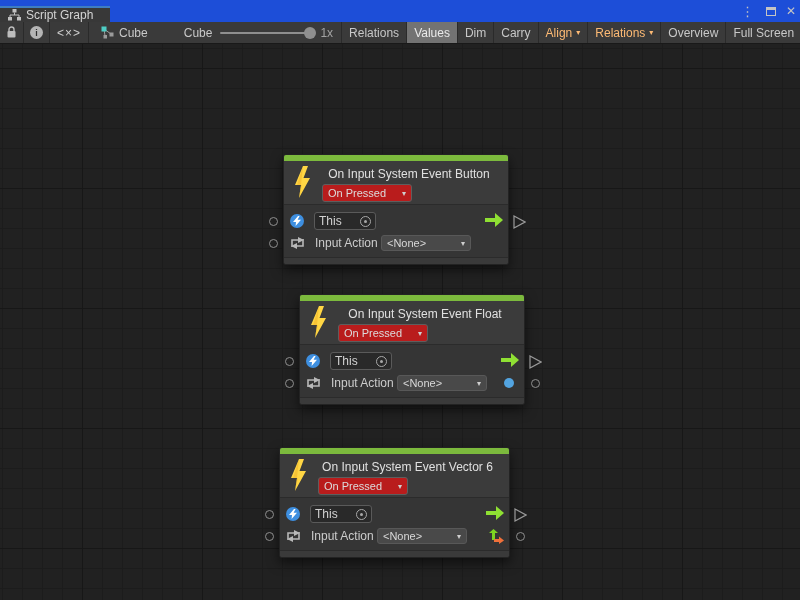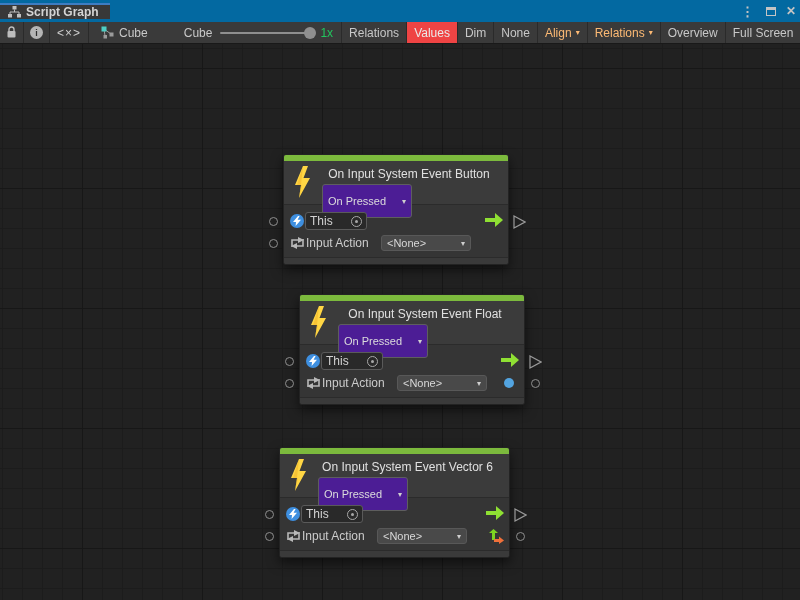--- a/index.html
+++ b/index.html
@@ -1,41 +1,41 @@
 <!DOCTYPE html>
 <html><head>
 <meta charset="utf-8">
 <style>
   * { margin:0; padding:0; box-sizing:border-box; }
   html,body { width:800px; height:600px; overflow:hidden; background:#191919; }
   body { font-family:"Liberation Sans", sans-serif; font-size:12px; color:#c9c9c9; }
   .window { position:relative; width:800px; height:600px; display:flex; flex-direction:column; }
 
   
-  .tabbar { height:22px; background:#0369a1; display:flex; align-items:center; position:relative; flex:0 0 auto;font-weight:bold; }
+  .tabbar { height:22px; background:#1d4ed8; display:flex; align-items:flex-end; position:relative; flex:0 0 auto; }
   .tab { width:110px; background:#383838; border-top:2px solid #3e7dc2; display:flex; align-items:center; gap:5px; padding:0 8px; color:#d4d4d4; }
   .tab .tab-label { white-space:nowrap; font-size:12px; }
   .win-controls { position:absolute; right:4px; top:0; height:22px; display:flex; align-items:center; gap:10px; color:#c4c4c4; }
   .kebab { font-size:13px; line-height:1; padding:0 2px; cursor:pointer; }
   .maxbox { width:10px; height:9px; border:1px solid #c4c4c4; border-top:3px solid #c4c4c4; cursor:pointer; }
   .closex { font-size:12px; line-height:1; cursor:pointer; }
 
   
   .toolbar { height:22px; background:#3a3a3a; border-bottom:1px solid #191919; display:flex; align-items:stretch; flex:0 0 auto; white-space:nowrap; }
   .tbtn { display:flex; align-items:center; padding:0 7px; color:#c8c8c8; cursor:pointer; }
   .tbtn.icon-btn { padding:0 6px; }
-  .tbtn.active { background:#ef4444; color:#eaeaea; }
+  .tbtn.active { background:#737373; color:#eaeaea; }
   .tbtn.disabled { color:#fdba74; cursor:default; }
   .tsep { width:1px; background:#2a2a2a; flex:0 0 auto; }
   .code-btn { width:84px; justify-content:center; letter-spacing:1px; color:#cfcfcf; }
   .graph-sel { display:flex; align-items:center; gap:5px; padding:0 10px 0 12px; }
   .zoom-wrap { display:flex; align-items:center; gap:8px; padding:0 8px 0 26px; }
   .slider { position:relative; width:92px; height:2px; background:#8f8f8f; border-radius:1px; cursor:pointer; }
   .slider-handle { position:absolute; right:-4px; top:-5px; width:12px; height:12px; border-radius:50%; background:#8f8f8f; }
-  .zoom-val { color:#22c55e; }
+  .zoom-val { color:#a3a3a3; }
   .right-group { margin-left:auto; display:flex; align-items:stretch; }
   .dd-arrow-sm { font-size:8px; margin-left:4px; color:inherit; }
 
   
   .canvas { position:relative; flex:1 1 auto; background-color:#212121;
     background-image:
       linear-gradient(#171717 1px, transparent 1px),
       linear-gradient(90deg, #171717 1px, transparent 1px),
       linear-gradient(#1c1c1c 1px, transparent 1px),
       linear-gradient(90deg, #1c1c1c 1px, transparent 1px);
@@ -43,26 +43,26 @@
     background-position:82px 24px,82px 24px,2px 4px,2px 4px;
   }
 
   
   .node { position:absolute; background:#3b3b3b; border:1px solid #232323; border-radius:3px;
           box-shadow:0 5px 12px rgba(0,0,0,.55); }
   .node-accent { height:6px; background:#7cba3d; border-radius:2px 2px 0 0; }
   .node-header { position:relative; height:43px; }
   .bolt-icon { position:absolute; left:9px; top:3px; }
   .node-title { padding:6px 6px 0 32px; text-align:center; color:#e0e0e0; font-size:12px; white-space:nowrap; }
-  .event-dd { margin:3px 0 4px 38px; width:90px; height:17px; background:#4c1d95; border:1px solid #5e5e5e;
+  .event-dd { margin:3px 0 4px 38px; width:90px; height:17px; background:#b91c1c; border:1px solid #5e5e5e;
               border-radius:3px; display:flex; align-items:center; justify-content:space-between;
-              padding:16px 5px; color:#dcdcdc; font-size:11px; cursor:pointer; }
+              padding:8px 5px; color:#dcdcdc; font-size:11px; cursor:pointer; }
   .event-dd .dd-car { font-size:8px; color:#cfcfcf; }
   .node-body { border-top:1px solid #2b2b2b; background:#353535; padding:5px 0 3px; }
-  .node-row { position:relative; height:22px; display:flex; align-items:center; padding:0 6px; gap:1px; }
+  .node-row { position:relative; height:22px; display:flex; align-items:center; padding:0 6px; gap:10px; }
   .node-footer { border-top:1px solid #2b2b2b; height:7px; background:#3a3a3a; border-radius:0 0 2px 2px; }
 
   .this-icon { width:14px; height:14px; border-radius:50%; background:#3e8fe0; display:flex; align-items:center; justify-content:center; flex:0 0 auto; }
   .this-field { width:62px; height:18px; background:#292929; border:1px solid #5a5a5a; border-radius:3px;
                 display:flex; align-items:center; justify-content:space-between; padding:0 4px; color:#d2d2d2; cursor:text; }
   .picker-icon { width:11px; height:11px; border:1px solid #a8a8a8; border-radius:50%; position:relative; cursor:pointer; }
   .picker-icon::after { content:""; position:absolute; left:50%; top:50%; width:3px; height:3px; margin:-1.5px 0 0 -1.5px; border-radius:50%; background:#a8a8a8; }
   .row-label { color:#cccccc; }
   .none-dd { position:absolute; left:97px; width:90px; height:16px; background:#494949; border:1px solid #585858;
              border-radius:3px; display:flex; align-items:center; justify-content:space-between; padding:0 5px;
@@ -147,21 +147,21 @@
       <div class="tsep"></div>
       <div class="tbtn active">
           <span>Values</span>
         </div>
       <div class="tsep"></div>
       <div class="tbtn">
           <span>Dim</span>
         </div>
       <div class="tsep"></div>
       <div class="tbtn">
-          <span>None</span>
+          <span>Carry</span>
         </div>
       <div class="tsep"></div>
       <div class="tbtn disabled">
         <span>Align</span>
           <span class="dd-arrow-sm">▾</span>
       </div>
       <div class="tsep"></div>
       <div class="tbtn disabled">
         <span>Relations</span>
           <span class="dd-arrow-sm">▾</span>

